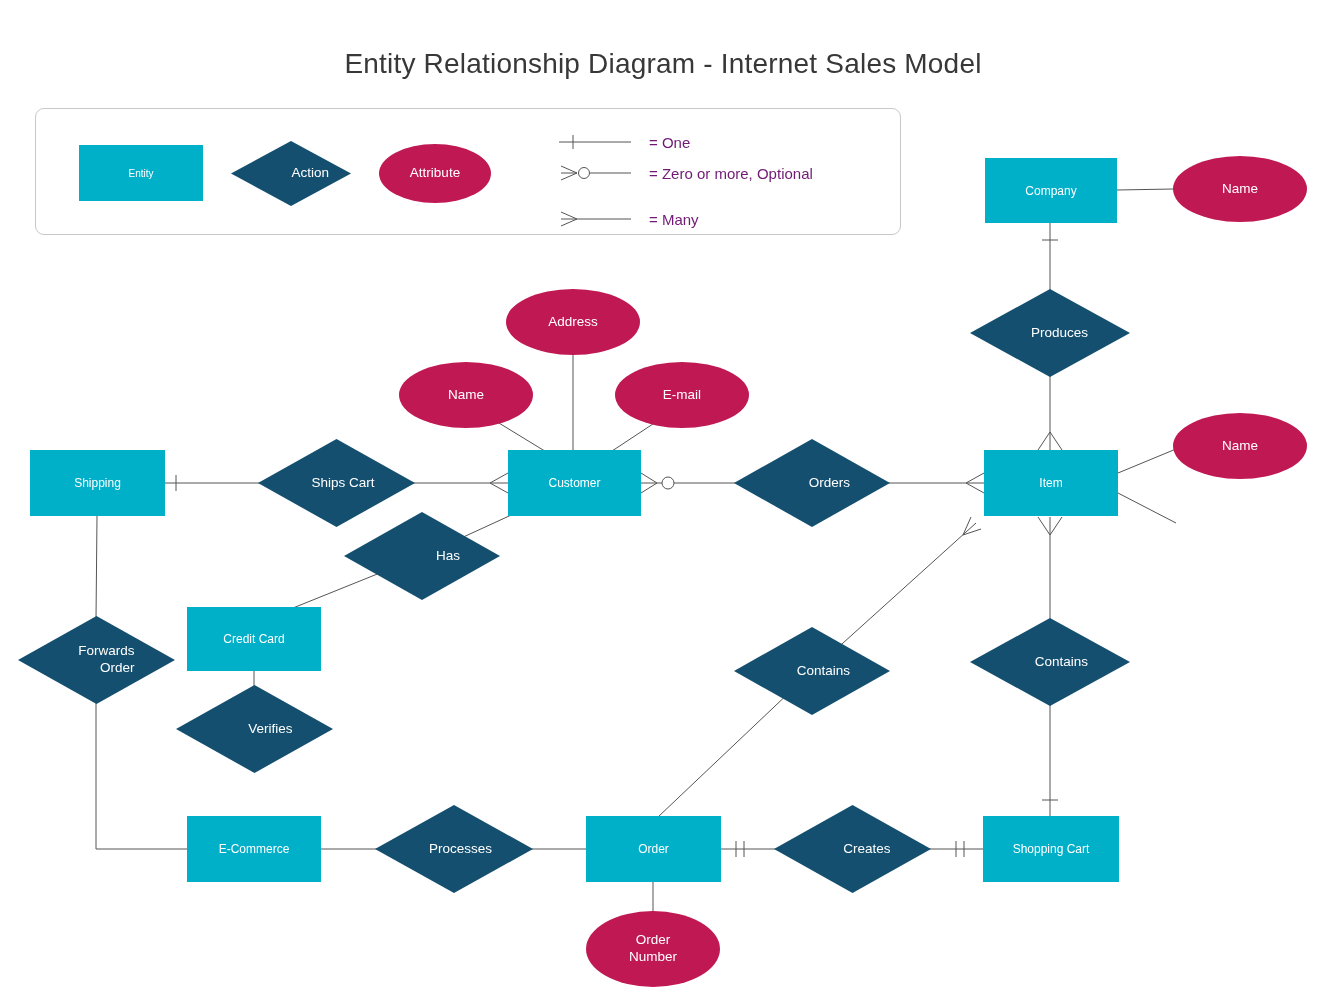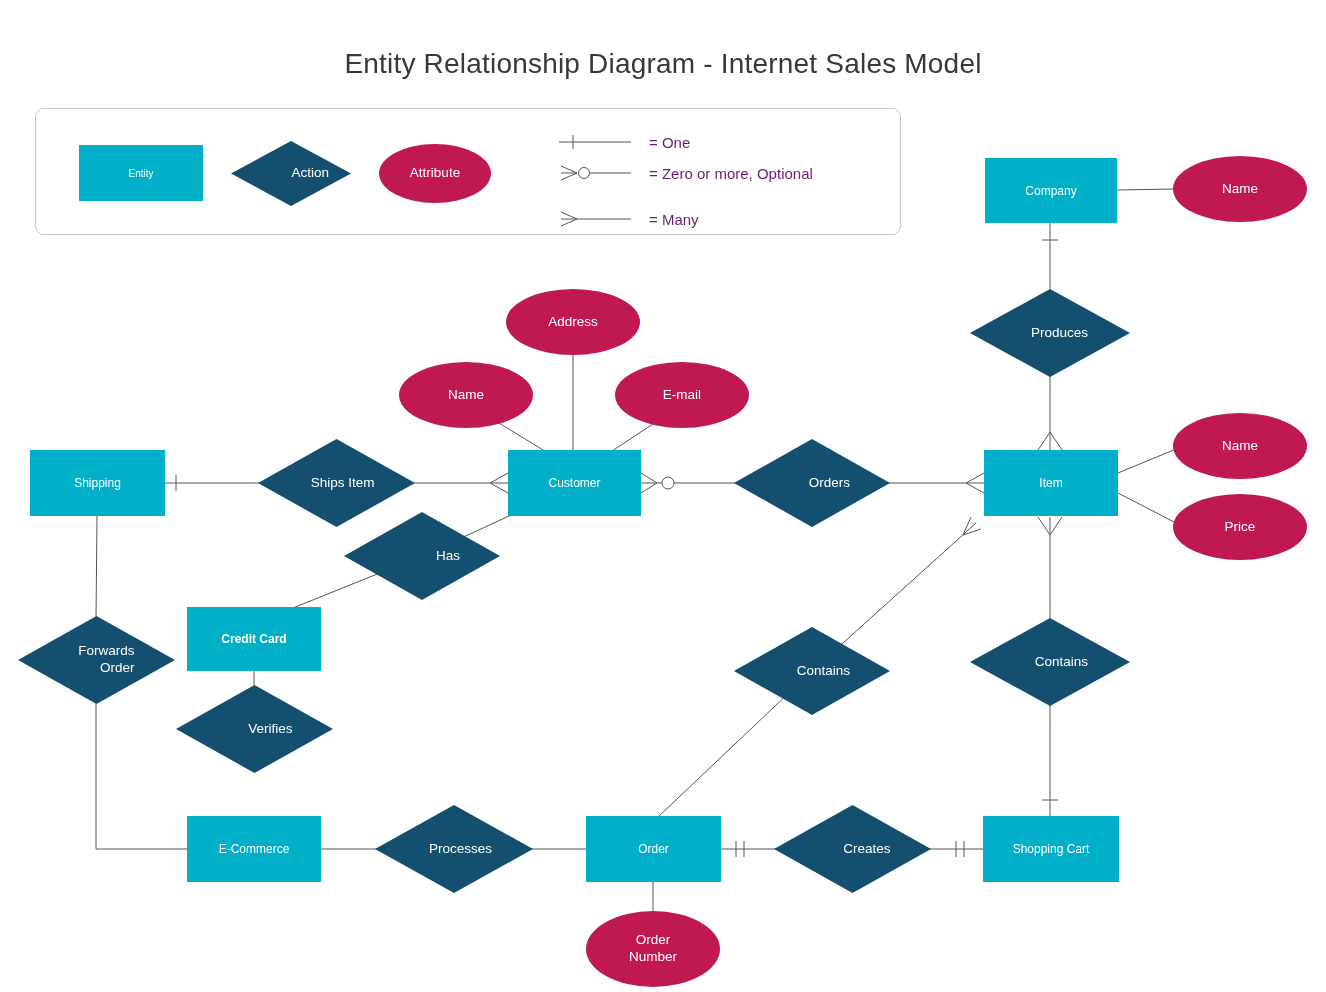--- a/index.html
+++ b/index.html
@@ -109,30 +109,30 @@
         </g>
       </svg>
       <span>= Many</span>
     </div>
   </div>
 
   <div class="entity" style="left:985px; top:158px; width:132px; height:65px;">Company</div>
   <div class="entity" style="left:30px; top:450px; width:135px; height:66px;">Shipping</div>
   <div class="entity" style="left:508px; top:450px; width:133px; height:66px;">Customer</div>
   <div class="entity" style="left:984px; top:450px; width:134px; height:66px;">Item</div>
-  <div class="entity" style="left:187px; top:607px; width:134px; height:64px;font-weight:bold;">Credit Card</div>
+  <div class="entity" style="left:187px; top:607px; width:134px; height:64px;">Credit Card</div>
   <div class="entity" style="left:187px; top:816px; width:134px; height:66px;">E-Commerce</div>
   <div class="entity" style="left:586px; top:816px; width:135px; height:66px;">Order</div>
   <div class="entity" style="left:983px; top:816px; width:136px; height:66px;">Shopping Cart</div>
 
   <div class="diamond" style="left:970px; top:289px; width:160px; height:88px;">
     <span class="lbl">Produces</span>
   </div>
   <div class="diamond" style="left:258px; top:439px; width:157px; height:88px;">
-    <span class="lbl">Ships Item</span>
+    <span class="lbl">Ships Cart</span>
   </div>
   <div class="diamond" style="left:734px; top:439px; width:156px; height:88px;">
     <span class="lbl">Orders</span>
   </div>
   <div class="diamond" style="left:344px; top:512px; width:156px; height:88px;">
     <span class="lbl">Has</span>
   </div>
   <div class="diamond" style="left:18px; top:616px; width:157px; height:88px;">
     <span class="lbl">Forwards Order</span>
   </div>
@@ -160,20 +160,17 @@
   </div>
   <div class="ellipse" style="left:399px; top:362px; width:134px; height:66px;">
     <span class="lbl">Name</span>
   </div>
   <div class="ellipse" style="left:615px; top:362px; width:134px; height:66px;">
     <span class="lbl">E-mail</span>
   </div>
   <div class="ellipse" style="left:1173px; top:413px; width:134px; height:66px;">
     <span class="lbl">Name</span>
   </div>
-  <div class="ellipse" style="left:1173px; top:494px; width:134px; height:66px;">
-    <span class="lbl">Price</span>
-  </div>
   <div class="ellipse" style="left:586px; top:911px; width:134px; height:76px;">
     <span class="lbl" style="width:60px;">Order Number</span>
   </div>
 
 </div>
 
 </body></html>

